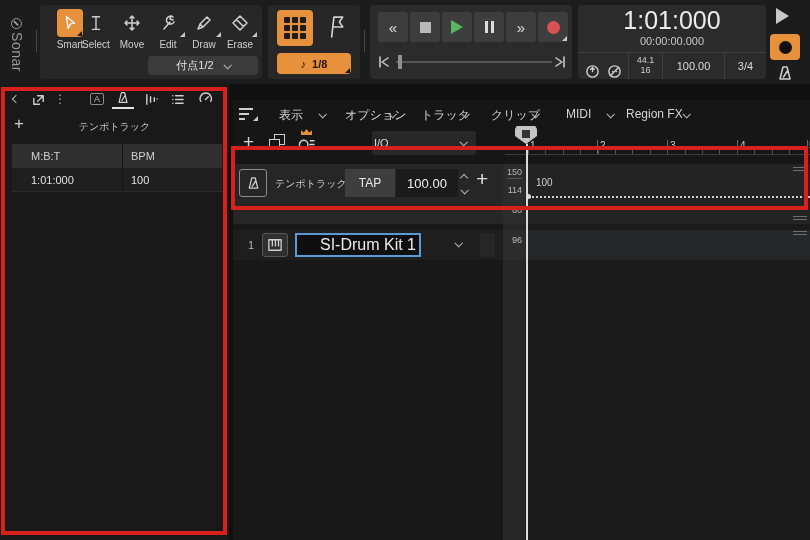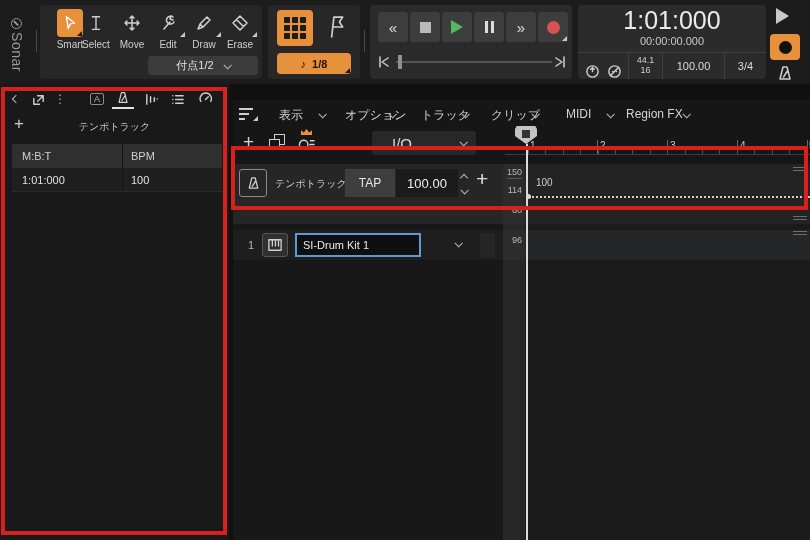--- a/index.html
+++ b/index.html
@@ -46,21 +46,21 @@
 
   svg.icon { stroke:#d0d0d0; fill:none; stroke-width:1.5; stroke-linecap:round; stroke-linejoin:round; }
 
   
   #leftpanel { left:0; top:84px; width:229px; height:456px; background:#191919; }
   .lp-ic { position:absolute; top:5px; height:20px; display:flex; align-items:center; justify-content:center; color:#b5b5b5; }
   .tab-active { border-bottom:2px solid #e5e5e5; padding-bottom:2px; }
   .boxA { border:1px solid #8a8a8a; font-size:9px; padding:0 3px; border-radius:2px; color:#b5b5b5; }
   #lp-table { position:absolute; left:12px; top:60px; width:210px; }
   .lp-row { display:flex; height:24px; align-items:center; }
-  .lp-row .c1 { width:110px; padding-left:10px; }
+  .lp-row .c1 { width:110px; padding-left:19px; }
   .lp-row .c2 { flex:1; padding-left:8px; border-left:1px solid #151515; height:100%; display:flex; align-items:center; }
   .lp-head { background:#2f2f2f; color:#cfcfcf; }
   .lp-val  { background:#1f1f1f; border-bottom:1px solid #2b2b2b; color:#e2e2e2; }
 
   
   #main { left:233px; top:84px; width:577px; height:456px; background:#161616;margin-top:16px; }
   .menu-item { position:absolute; top:7px; color:#d5d5d5; font-size:12px; }
   .menu-chev { position:absolute; top:12px; }
 
   #tl-ruler { left:272px; top:28px; width:305px; height:27px; border-bottom:1px solid #3c3c3c; }
@@ -334,21 +334,21 @@
         <i style="position:absolute;left:0;top:5px;width:11px;height:11px;border:1.5px solid #cfcfcf;background:#161616;"></i>
       </span>
       <span class="abs" style="left:62px; top:2px; width:24px; height:24px;">
         <i style="position:absolute;left:6px;top:-1px;width:11px;height:6px;background:#e8913d;clip-path:polygon(0 100%,0 20%,25% 60%,50% 0,75% 60%,100% 20%,100% 100%);"></i>
         <svg class="icon" style="position:absolute;left:2px;top:6px;" width="19" height="17" viewBox="0 0 20 18">
             <circle cx="7" cy="9" r="4.5"></circle>
             <path d="M13.5 9 H18 M14 5 H18 M14 13 H18"></path>
           </svg>
       </span>
       <div class="abs" style="left:139px; top:3px; width:104px; height:24px; background:#282828; border-radius:3px; display:flex; align-items:center;">
-        <span style="padding-left:20px; font-size:15px; color:#d8d8d8;">I/O</span>
+        <span style="padding-left:2px; font-size:11px; color:#d8d8d8;">I/O</span>
         <span class="chev" style="position:absolute; right:10px;"></span>
       </div>
     </div>
 
     <div id="tl-ruler" class="abs">
       <i class="measure-line" style="left:22px;"></i>
       <i class="measure-line" style="left:92px;"></i>
       <i class="measure-line" style="left:162px;"></i>
       <i class="measure-line" style="left:232px;"></i>
       <i class="measure-line" style="left:302px;"></i>
@@ -399,21 +399,21 @@
 
     <div id="drum-row" class="abs">
       <div id="drum-head">
         <span style="position:absolute; left:15px; font-size:11px; color:#b5b5b5;">1</span>
         <span style="position:absolute; left:29px; top:3px; width:26px; height:24px; background:#303030; border:1px solid #555; border-radius:3px; display:flex; align-items:center; justify-content:center;">
           <svg class="icon" width="16" height="14" viewBox="0 0 18 16">
               <rect x="2" y="2" width="14" height="12"></rect>
               <path d="M6 2 V9 M9.5 2 V9 M13 2 V9"></path>
             </svg>
         </span>
-        <span style="position:absolute; left:62px; top:3px; width:126px; height:24px; border:2px solid #5b9bd5; background:#0f0f0f; display:flex; align-items:center; padding-left:6px; font-size:11px; color:#eaeaea;">SI-Drum Kit 1</span>
+        <span style="position:absolute; left:62px; top:3px; width:126px; height:24px; border:2px solid #5b9bd5; background:#0f0f0f; display:flex; align-items:center; padding-left:23px; font-size:16px; color:#eaeaea;">SI-Drum Kit 1</span>
         <span class="chev" style="position:absolute; left:222px; top:11px;"></span>
         <span style="position:absolute; left:247px; top:3px; width:15px; height:24px; background:#262626;"></span>
       </div>
       <div id="drum-scale">
         <span class="scale-num" style="top:5px;">96</span>
       </div>
       <div id="drum-lane">
         <i class="grip" style="top:1px;"></i>
       </div>
     </div>

